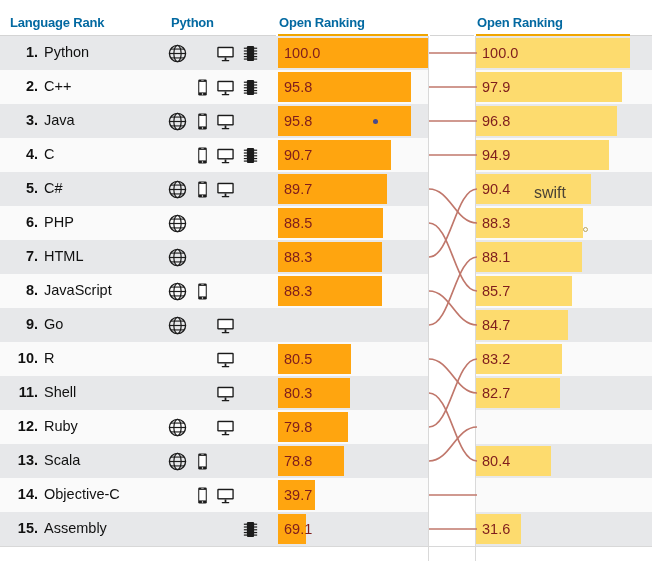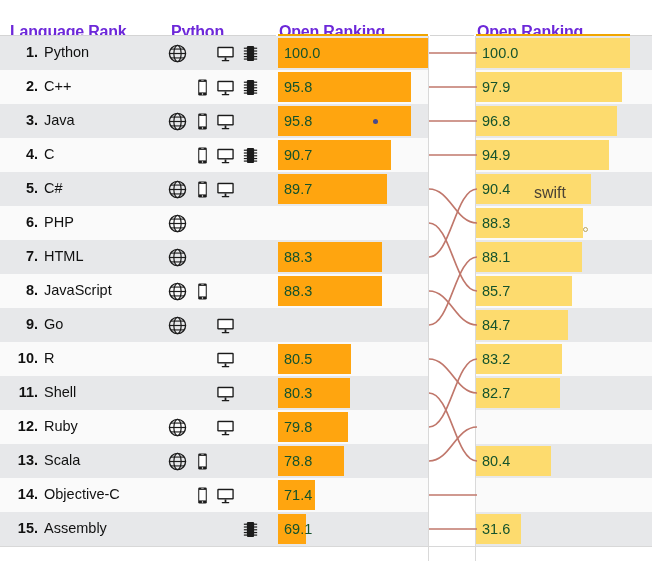--- a/index.html
+++ b/index.html
@@ -22,26 +22,26 @@
   
   .header-row {
     position: absolute;
     left: 0;
     top: 0;
     width: 652px;
     height: 36px;
   }
   .hdr {
     position: absolute;
-    font-size: 16px;
+    font-size: 13px;
     font-weight: bold;
-    color: #6d28d9;
+    color: #0369a1;
     letter-spacing: -0.2px;
     white-space: nowrap;
-    top: 23px;
+    top: 15px;
   }
   .hdr-lang   { left: 10px; }
   .hdr-types  { left: 171px; }
   .hdr-open1  { left: 279px; }
   .hdr-open2  { left: 477px; }
 
   .hdr-rule {
     position: absolute;
     height: 2px;
     bottom: 0;
@@ -128,21 +128,21 @@
     top: 0;
     height: 30px;
   }
   .bar-l { background: #ffa50f; }
   .bar-r { background: #fddb6e; }
   .barval {
     position: absolute;
     left: 6px;
     top: 7px;
     font-size: 14.5px;
-    color: #14532d;
+    color: #7f1d1d;
     white-space: nowrap;
   }
   .barnote {
     position: absolute;
     top: 10px;
     font-size: 16px;
     color: #4b4335;
     white-space: nowrap;
   }
   .dot-marker {
@@ -423,20 +423,24 @@
           <span class="ticon slot0">
             <svg width="19" height="19" viewBox="0 0 24 24">
               <circle cx="12" cy="12" r="10.2" fill="none" stroke="#1b1b1b" stroke-width="1.7"></circle>
               <ellipse cx="12" cy="12" rx="4.6" ry="10.2" fill="none" stroke="#1b1b1b" stroke-width="1.5"></ellipse>
               <line x1="1.9" y1="12" x2="22.1" y2="12" stroke="#1b1b1b" stroke-width="1.5"></line>
               <line x1="3.3" y1="6.4" x2="20.7" y2="6.4" stroke="#1b1b1b" stroke-width="1.4"></line>
               <line x1="3.3" y1="17.6" x2="20.7" y2="17.6" stroke="#1b1b1b" stroke-width="1.4"></line>
             </svg>
           </span>
         </div>
+        <div class="barzone-left">
+          <div class="bar bar-l" style="width: 104.6px;"></div>
+          <div class="barval">88.5</div>
+        </div>
         <div class="barzone-right">
           <div class="bar bar-r" style="width: 106.6px;"></div>
           <div class="barval">88.3</div>
           <span class="dot-marker" style="left: 107px; top: 19px; background: transparent; border: 1px solid rgb(185, 164, 92); width: 3px; height: 3px;"></span>
         </div>
       </div>
       <div class="row odd">
         <div class="rank">7.</div>
         <div class="lang">HTML</div>
         <div class="types">
@@ -635,21 +639,21 @@
             <svg width="19" height="19" viewBox="0 0 24 24">
               <rect x="1.6" y="3.6" width="20.8" height="13.4" rx="1.5" fill="#1b1b1b"></rect>
               <rect x="3.3" y="5.3" width="17.4" height="10" fill="#ffffff"></rect>
               <rect x="10.9" y="17" width="2.2" height="3.4" fill="#1b1b1b"></rect>
               <rect x="7.2" y="20.1" width="9.6" height="1.7" rx="0.6" fill="#1b1b1b"></rect>
             </svg>
           </span>
         </div>
         <div class="barzone-left">
           <div class="bar bar-l" style="width: 37.1px;"></div>
-          <div class="barval">71.4</div>
+          <div class="barval">39.7</div>
         </div>
       </div>
       <div class="row odd">
         <div class="rank">15.</div>
         <div class="lang">Assembly</div>
         <div class="types">
           <span class="ticon slot3">
             <svg width="19" height="19" viewBox="0 0 24 24">
               <rect x="7.4" y="2.6" width="9.2" height="18.8" rx="1.5" fill="#1b1b1b"></rect>
               <g fill="#1b1b1b">

